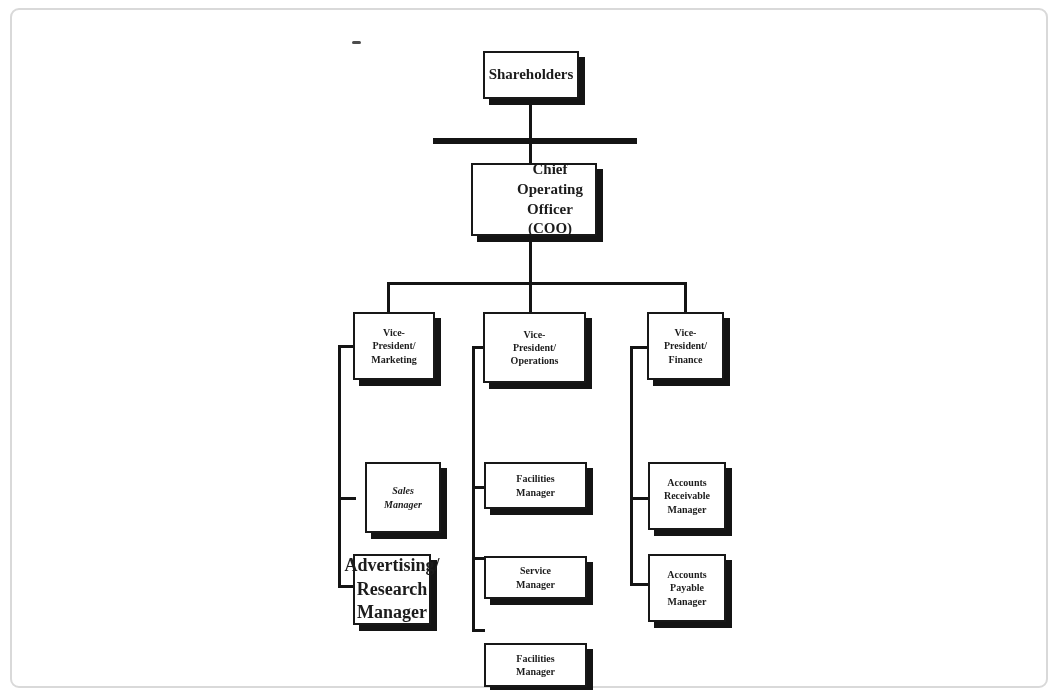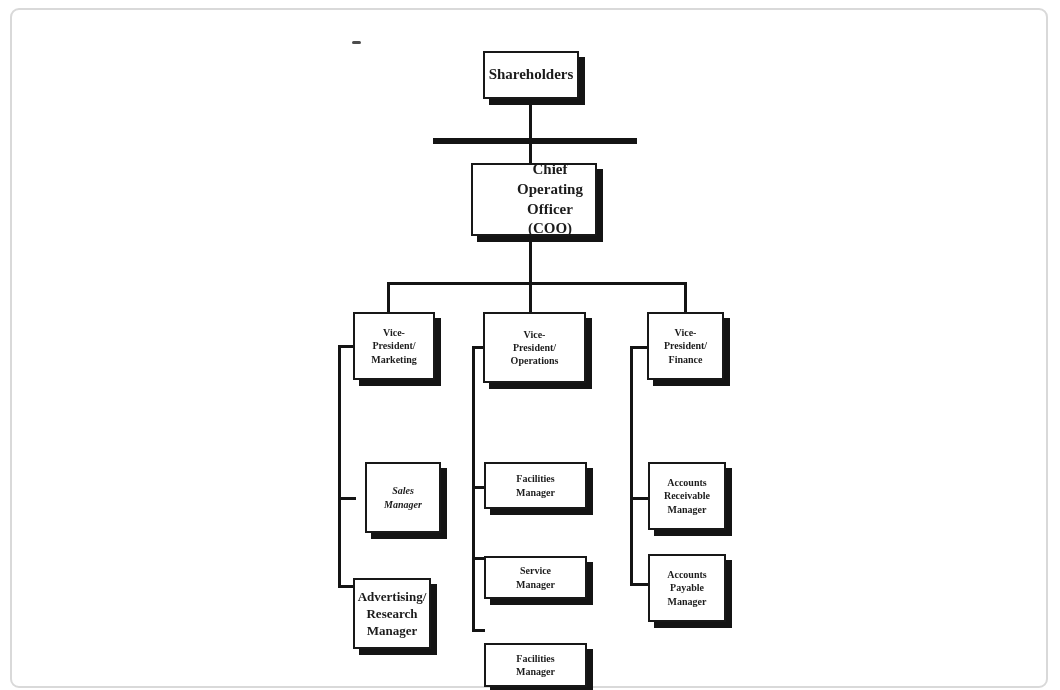--- a/index.html
+++ b/index.html
@@ -43,21 +43,21 @@
     justify-content: center;
     text-align: center;
     box-sizing: border-box;
     color: #1c1c1c;
     font-weight: bold;
     font-size: 10px;
     line-height: 1.32;
     white-space: pre-line;
   }
   .fs15 { font-size: 15px; }
-  .fs13 { font-size: 13px; margin-top: 24px; }
+  .fs13 { font-size: 18px; }
 
   
   .n-shareholders { left: 483px; top: 51px;  width: 96px;  height: 48px; }
   .n-coo          { left: 471px; top: 163px; width: 126px; height: 73px; padding-left: 32px; }
   .n-vp-marketing { left: 353px; top: 312px; width: 82px;  height: 68px; }
   .n-vp-operations{ left: 483px; top: 312px; width: 103px; height: 71px; }
   .n-vp-finance   { left: 647px; top: 312px; width: 77px;  height: 68px; }
   .n-sales        { left: 365px; top: 462px; width: 76px;  height: 71px; font-style: italic; }
   .n-advertising  { left: 353px; top: 554px; width: 78px;  height: 71px; }
   .n-production   { left: 484px; top: 462px; width: 103px; height: 47px; }

